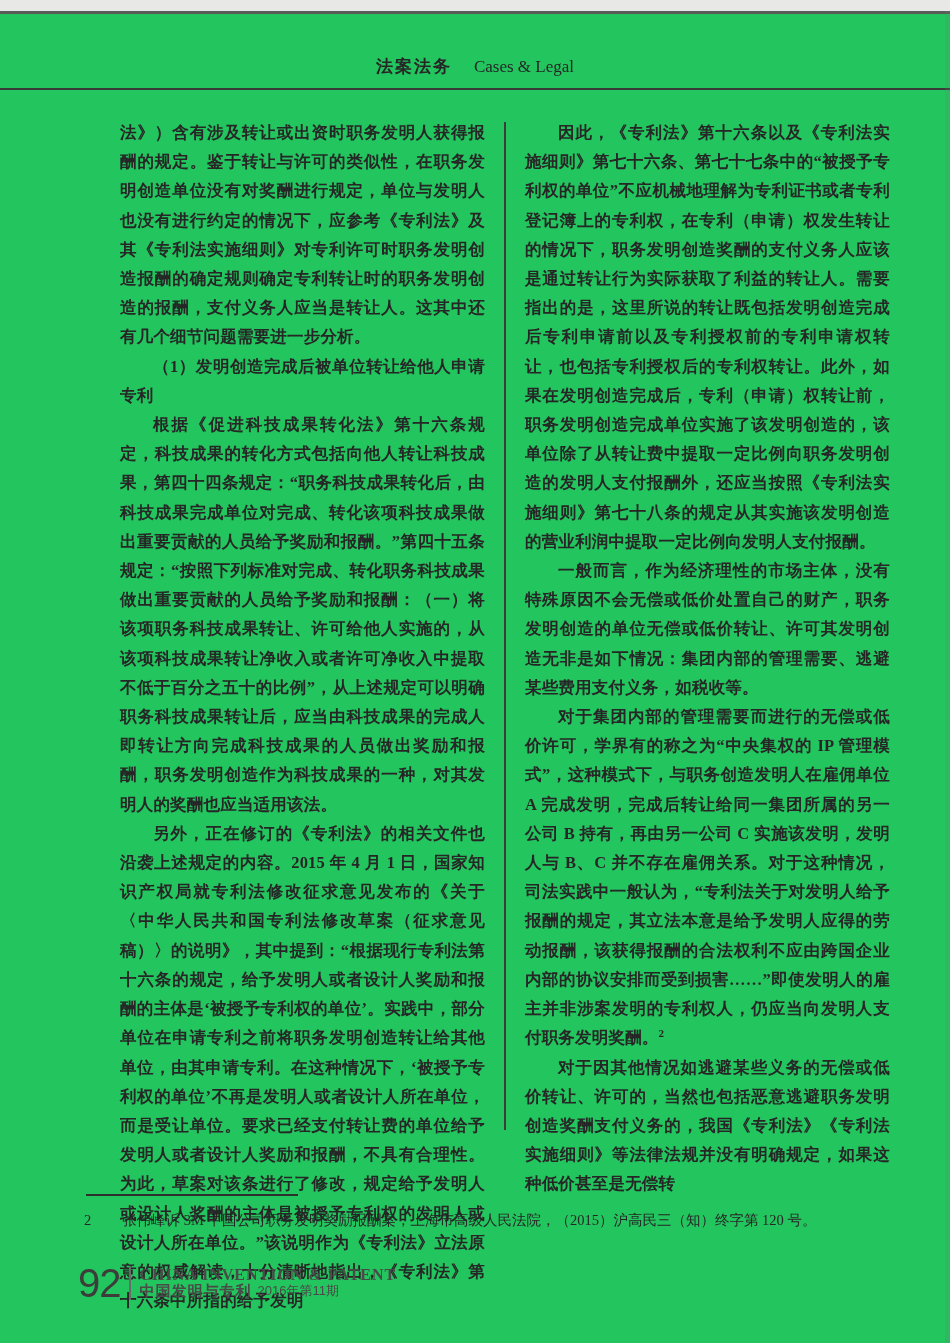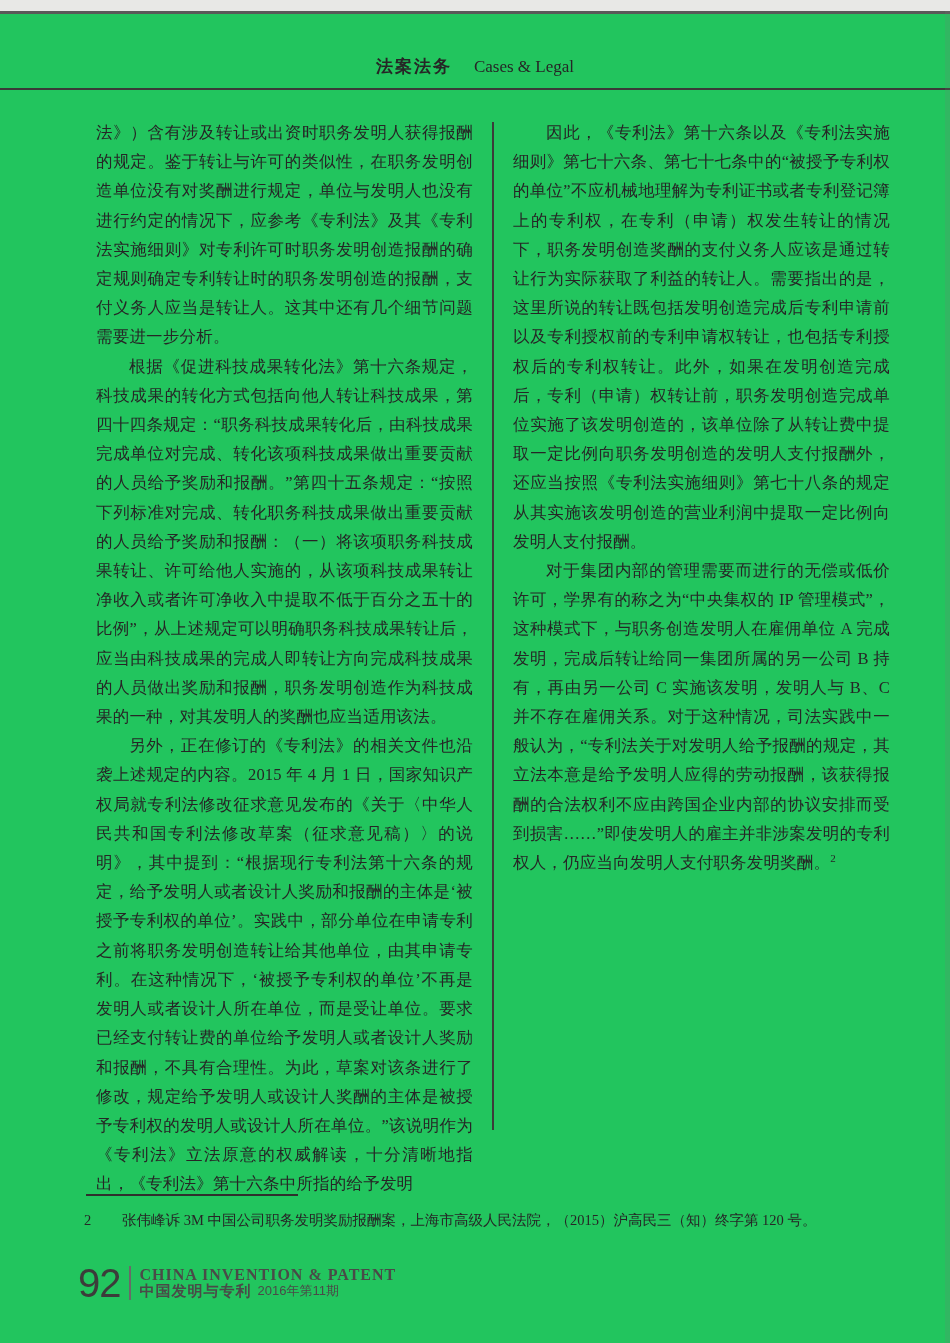--- a/index.html
+++ b/index.html
@@ -35,21 +35,22 @@
     letter-spacing: 2px;
   }
   .header-en {
     font-family: "Liberation Serif", "DejaVu Serif", serif;
     font-size: 17px;
     margin-left: 18px;
   }
   .content {
     display: flex;
     align-items: flex-start;
-    padding: 28px 60px 0 96px;
+    padding: 28px 60px 0 120px;
+    font-weight: bold;
   }
   .col {
     width: 385px;
     font-size: 16.5px;
     line-height: 29.2px;
     text-align: justify;
     letter-spacing: 0.2px;
   }
   .col p { margin: 0; text-indent: 2em; }
   .col p.cont { text-indent: 0; }
@@ -136,29 +137,32 @@
 
   <div class="page-header">
     <span class="header-cn">法案法务</span>
     <span class="header-en">Cases &amp; Legal</span>
   </div>
 
   <div class="content">
 
     <div class="col">
       <p class="cont">法》）含有涉及转让或出资时职务发明人获得报酬的规定。鉴于转让与许可的类似性，在职务发明创造单位没有对奖酬进行规定，单位与发明人也没有进行约定的情况下，应参考《专利法》及其《专利法实施细则》对专利许可时职务发明创造报酬的确定规则确定专利转让时的职务发明创造的报酬，支付义务人应当是转让人。这其中还有几个细节问题需要进一步分析。</p>
+      <p>（1）发明创造完成后被单位转让给他人申请专利</p>
       <p>根据《促进科技成果转化法》第十六条规定，科技成果的转化方式包括向他人转让科技成果，第四十四条规定：“职务科技成果转化后，由科技成果完成单位对完成、转化该项科技成果做出重要贡献的人员给予奖励和报酬。”第四十五条规定：“按照下列标准对完成、转化职务科技成果做出重要贡献的人员给予奖励和报酬：（一）将该项职务科技成果转让、许可给他人实施的，从该项科技成果转让净收入或者许可净收入中提取不低于百分之五十的比例”，从上述规定可以明确职务科技成果转让后，应当由科技成果的完成人即转让方向完成科技成果的人员做出奖励和报酬，职务发明创造作为科技成果的一种，对其发明人的奖酬也应当适用该法。</p>
       <p>另外，正在修订的《专利法》的相关文件也沿袭上述规定的内容。2015 年 4 月 1 日，国家知识产权局就专利法修改征求意见发布的《关于〈中华人民共和国专利法修改草案（征求意见稿）〉的说明》，其中提到：“根据现行专利法第十六条的规定，给予发明人或者设计人奖励和报酬的主体是‘被授予专利权的单位’。实践中，部分单位在申请专利之前将职务发明创造转让给其他单位，由其申请专利。在这种情况下，‘被授予专利权的单位’不再是发明人或者设计人所在单位，而是受让单位。要求已经支付转让费的单位给予发明人或者设计人奖励和报酬，不具有合理性。为此，草案对该条进行了修改，规定给予发明人或设计人奖酬的主体是被授予专利权的发明人或设计人所在单位。”该说明作为《专利法》立法原意的权威解读，十分清晰地指出，《专利法》第十六条中所指的给予发明</p>
     </div>
 
     <div class="col-divider"></div>
 
     <div class="col">
       <p>因此，《专利法》第十六条以及《专利法实施细则》第七十六条、第七十七条中的“被授予专利权的单位”不应机械地理解为专利证书或者专利登记簿上的专利权，在专利（申请）权发生转让的情况下，职务发明创造奖酬的支付义务人应该是通过转让行为实际获取了利益的转让人。需要指出的是，这里所说的转让既包括发明创造完成后专利申请前以及专利授权前的专利申请权转让，也包括专利授权后的专利权转让。此外，如果在发明创造完成后，专利（申请）权转让前，职务发明创造完成单位实施了该发明创造的，该单位除了从转让费中提取一定比例向职务发明创造的发明人支付报酬外，还应当按照《专利法实施细则》第七十八条的规定从其实施该发明创造的营业利润中提取一定比例向发明人支付报酬。</p>
+      <p>一般而言，作为经济理性的市场主体，没有特殊原因不会无偿或低价处置自己的财产，职务发明创造的单位无偿或低价转让、许可其发明创造无非是如下情况：集团内部的管理需要、逃避某些费用支付义务，如税收等。</p>
       <p><span>对于集团内部的管理需要而进行的无偿或低价许可，学界有的称之为“中央集权的 IP 管理模式”，这种模式下，与职务创造发明人在雇佣单位 A 完成发明，完成后转让给同一集团所属的另一公司 B 持有，再由另一公司 C 实施该发明，发明人与 B、C 并不存在雇佣关系。对于这种情况，司法实践中一般认为，“专利法关于对发明人给予报酬的规定，其立法本意是给予发明人应得的劳动报酬，该获得报酬的合法权利不应由跨国企业内部的协议安排而受到损害……”即使发明人的雇主并非涉案发明的专利权人，仍应当向发明人支付职务发明奖酬。</span><sup class="fn-ref">2</sup></p>
+      <p>对于因其他情况如逃避某些义务的无偿或低价转让、许可的，当然也包括恶意逃避职务发明创造奖酬支付义务的，我国《专利法》《专利法实施细则》等法律法规并没有明确规定，如果这种低价甚至是无偿转</p>
     </div>
 
   </div>
 
   <div class="footnote-block">
     <hr class="footnote-rule">
     <div class="footnote-line">
       <span class="footnote-marker">2</span>
       <span class="footnote-text">张伟峰诉 3M 中国公司职务发明奖励报酬案，上海市高级人民法院，（2015）沪高民三（知）终字第 120 号。</span>
     </div>

